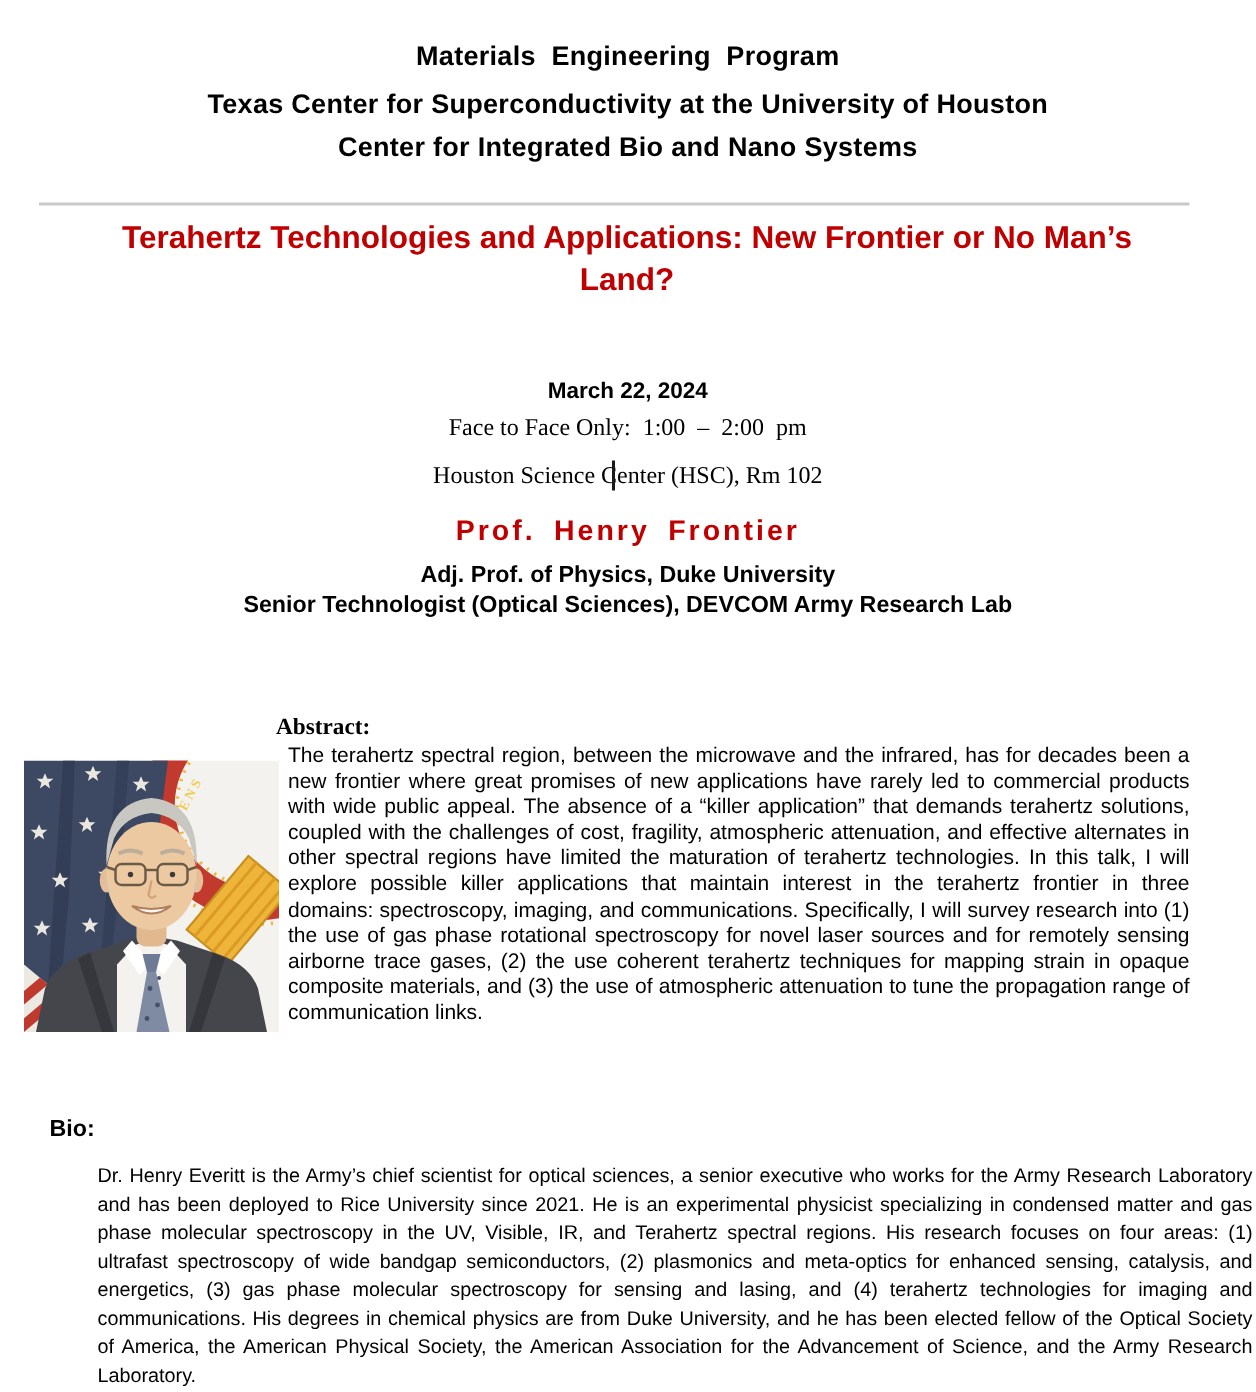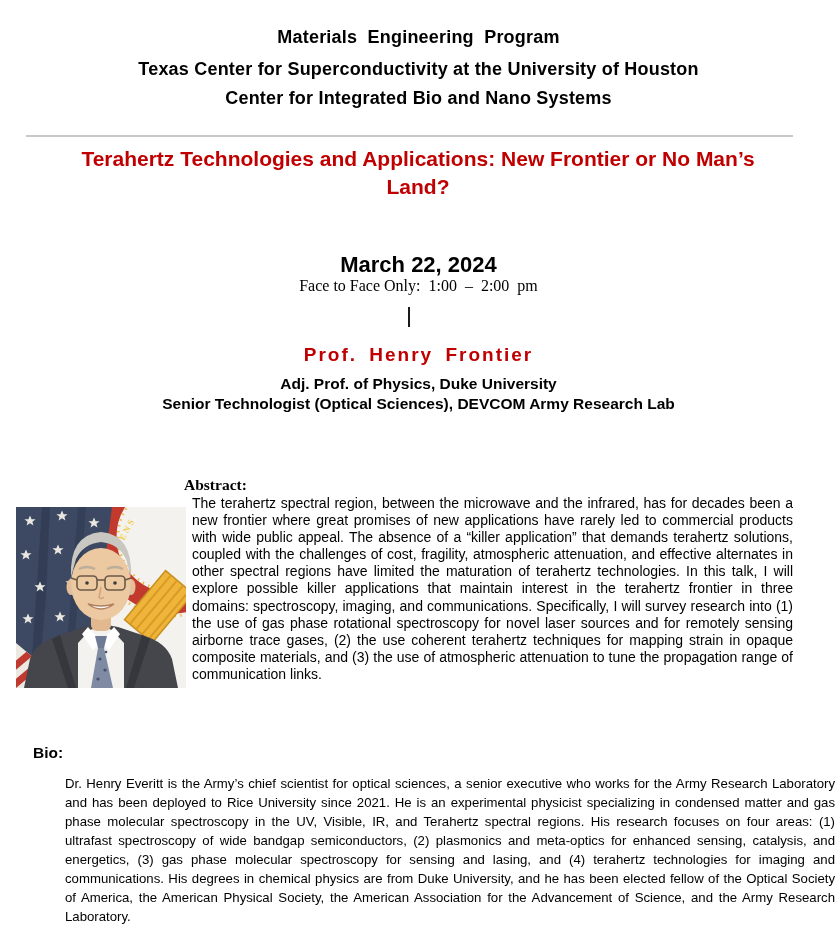--- a/index.html
+++ b/index.html
@@ -5,21 +5,21 @@
   html,body{margin:0;padding:0;background:#ffffff;}
   .page{position:relative;width:837px;height:928px;background:#ffffff;overflow:hidden;
         font-family:"Liberation Sans",sans-serif;color:#000;}
   .abs{position:absolute;}
   .center{left:0;width:837px;text-align:center;}
   .prewrap{white-space:pre-wrap;}
   .hdr{font-weight:bold;font-size:18px;letter-spacing:0.2px;}
   .divider{left:26px;top:135px;width:767px;height:2px;background:#c9c9c9;}
   .title{left:53px;top:145px;width:730px;text-align:center;font-weight:bold;
          font-size:21px;line-height:28px;color:#c00000;}
-  .date{top:252px;font-weight:bold;font-size:22px;}
+  .date{top:252px;font-weight:bold;font-size:15px;}
   .serifline{font-family:"Liberation Serif",serif;font-size:16px;text-align:center;}
   .time{top:277px;}
   .venue{top:309px;}
   .caret{left:408px;top:307px;width:1.5px;height:20px;background:#1a1a1a;}
   .speaker{top:344px;font-weight:bold;font-size:19px;color:#c00000;
            letter-spacing:2px;word-spacing:5px;}
   .affil{font-weight:bold;font-size:15.5px;line-height:20px;}
   .affil1{top:374px;}
   .affil2{top:394px;}
   .photo{left:16px;top:507px;width:170px;height:181px;}
@@ -39,20 +39,21 @@
   <div class="abs center hdr prewrap" style="top:27px">Materials  Engineering  Program</div>
   <div class="abs center hdr" style="top:88px">Center for Integrated Bio and Nano Systems</div>
   <div class="abs center hdr" style="top:59px">Texas Center for Superconductivity at the University of Houston</div>
 
   <div class="abs divider"></div>
 
   <div class="abs title">Terahertz Technologies and Applications: New Frontier or No Man’s Land?</div>
 
   <div class="abs center date">March 22, 2024</div>
   <div class="abs center serifline time prewrap">Face to Face Only:  1:00  –  2:00  pm</div>
+  <div class="abs center serifline venue">Houston Science Center (HSC), Rm 102</div>
   <div class="abs caret"></div>
 
   <div class="abs center speaker">Prof. Henry Frontier</div>
   <div class="abs center affil affil1">Adj. Prof. of Physics, Duke University</div>
   <div class="abs center affil affil2">Senior Technologist (Optical Sciences), DEVCOM Army Research Lab</div>
 
   <div class="abs photo">
     <svg viewBox="0 0 170 181" width="170" height="181">
       <defs>
         <path id="star" d="M0,-5.5 L1.6,-1.8 L5.6,-1.8 L2.4,0.8 L3.4,4.6 L0,2.2 L-3.4,4.6 L-2.4,0.8 L-5.6,-1.8 L-1.6,-1.8 Z" fill="#e9e7e0"></path>

